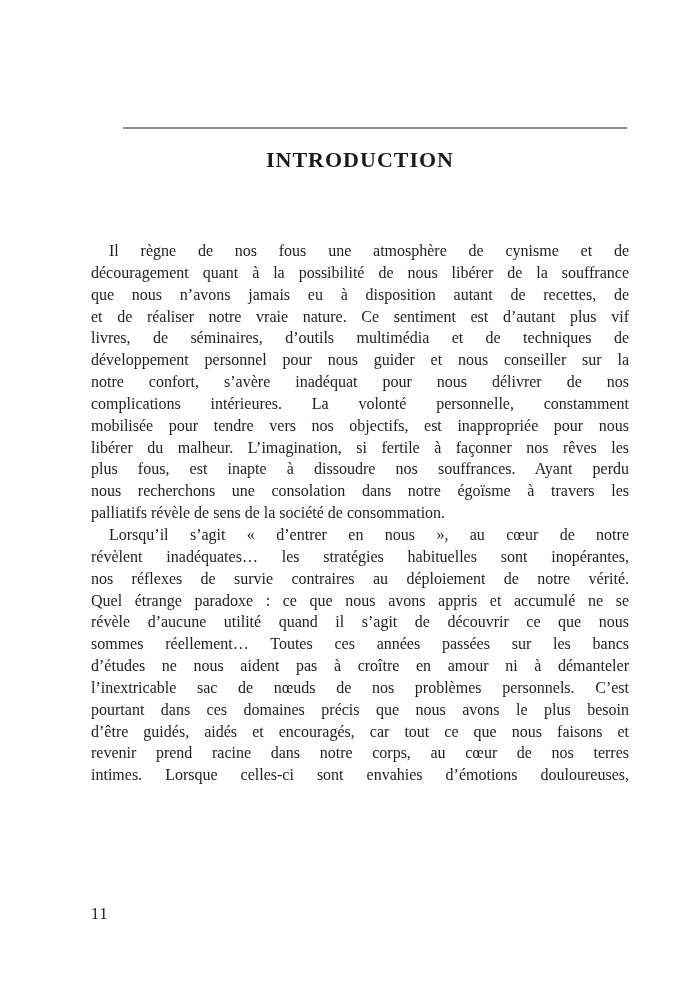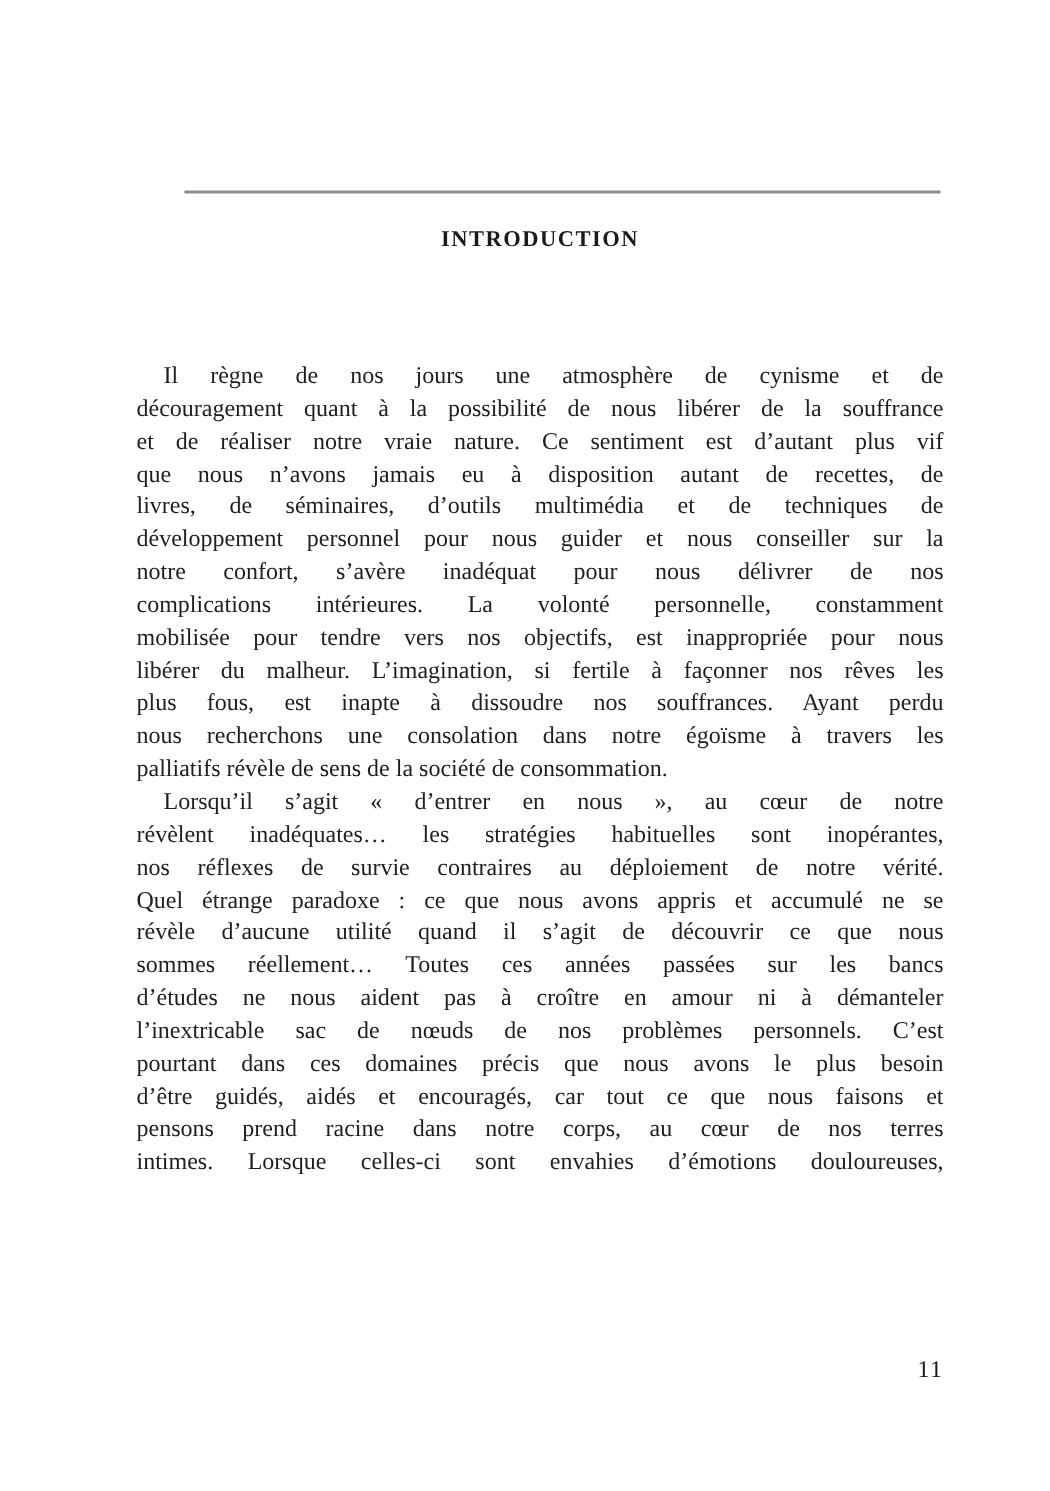--- a/index.html
+++ b/index.html
@@ -20,21 +20,21 @@
     height: 2px;
     background: #8e8e8e;
   }
   .title {
     position: absolute;
     left: 91px;
     top: 148px;
     width: 538px;
     margin: 0;
     text-align: center;
-    font-size: 15px;
+    font-size: 22px;
     line-height: 24px;
     font-weight: bold;
     letter-spacing: 1px;
     color: #1a1a1a;
   }
   .body-text {
     position: absolute;
     left: 91px;
     top: 240px;
     width: 538px;
@@ -47,54 +47,54 @@
     text-align-last: justify;
     overflow: visible;
   }
   .line.indent { text-indent: 18px; }
   .line.natural-end { text-align-last: left; }
   .pagenum {
     position: absolute;
     left: 91px;
     top: 904px;
     width: 538px;
-    text-align: right;
+    text-align: left;
     font-size: 16px;
     line-height: 20px;
     letter-spacing: 1px;
     color: #1a1a1a;
   }
 </style>
 </head>
 <body>
 
 <div class="page">
   <div class="rule"></div>
   <h1 class="title">INTRODUCTION</h1>
   <div class="body-text">
-      <div class="line indent">Il règne de nos jours une atmosphère de cynisme et de</div>
+      <div class="line indent">Il règne de nos fous une atmosphère de cynisme et de</div>
       <div class="line">découragement quant à la possibilité de nous libérer de la souffrance</div>
+      <div class="line">que nous n’avons jamais eu à disposition autant de recettes, de</div>
       <div class="line">et de réaliser notre vraie nature. Ce sentiment est d’autant plus vif</div>
-      <div class="line">que nous n’avons jamais eu à disposition autant de recettes, de</div>
       <div class="line">livres, de séminaires, d’outils multimédia et de techniques de</div>
       <div class="line">développement personnel pour nous guider et nous conseiller sur la</div>
       <div class="line">notre confort, s’avère inadéquat pour nous délivrer de nos</div>
       <div class="line">complications intérieures. La volonté personnelle, constamment</div>
       <div class="line">mobilisée pour tendre vers nos objectifs, est inappropriée pour nous</div>
       <div class="line">libérer du malheur. L’imagination, si fertile à façonner nos rêves les</div>
       <div class="line">plus fous, est inapte à dissoudre nos souffrances. Ayant perdu</div>
       <div class="line">nous recherchons une consolation dans notre égoïsme à travers les</div>
       <div class="line natural-end">palliatifs révèle de sens de la société de consommation.</div>
       <div class="line indent">Lorsqu’il s’agit « d’entrer en nous », au cœur de notre</div>
       <div class="line">révèlent inadéquates… les stratégies habituelles sont inopérantes,</div>
       <div class="line">nos réflexes de survie contraires au déploiement de notre vérité.</div>
       <div class="line">Quel étrange paradoxe : ce que nous avons appris et accumulé ne se</div>
       <div class="line">révèle d’aucune utilité quand il s’agit de découvrir ce que nous</div>
       <div class="line">sommes réellement… Toutes ces années passées sur les bancs</div>
       <div class="line">d’études ne nous aident pas à croître en amour ni à démanteler</div>
       <div class="line">l’inextricable sac de nœuds de nos problèmes personnels. C’est</div>
       <div class="line">pourtant dans ces domaines précis que nous avons le plus besoin</div>
       <div class="line">d’être guidés, aidés et encouragés, car tout ce que nous faisons et</div>
-      <div class="line">pensons prend racine dans notre corps, au cœur de nos terres</div>
+      <div class="line">revenir prend racine dans notre corps, au cœur de nos terres</div>
       <div class="line">intimes. Lorsque celles-ci sont envahies d’émotions douloureuses,</div>
     </div>
   <div class="pagenum">11</div>
 </div>
 
 </body></html>

